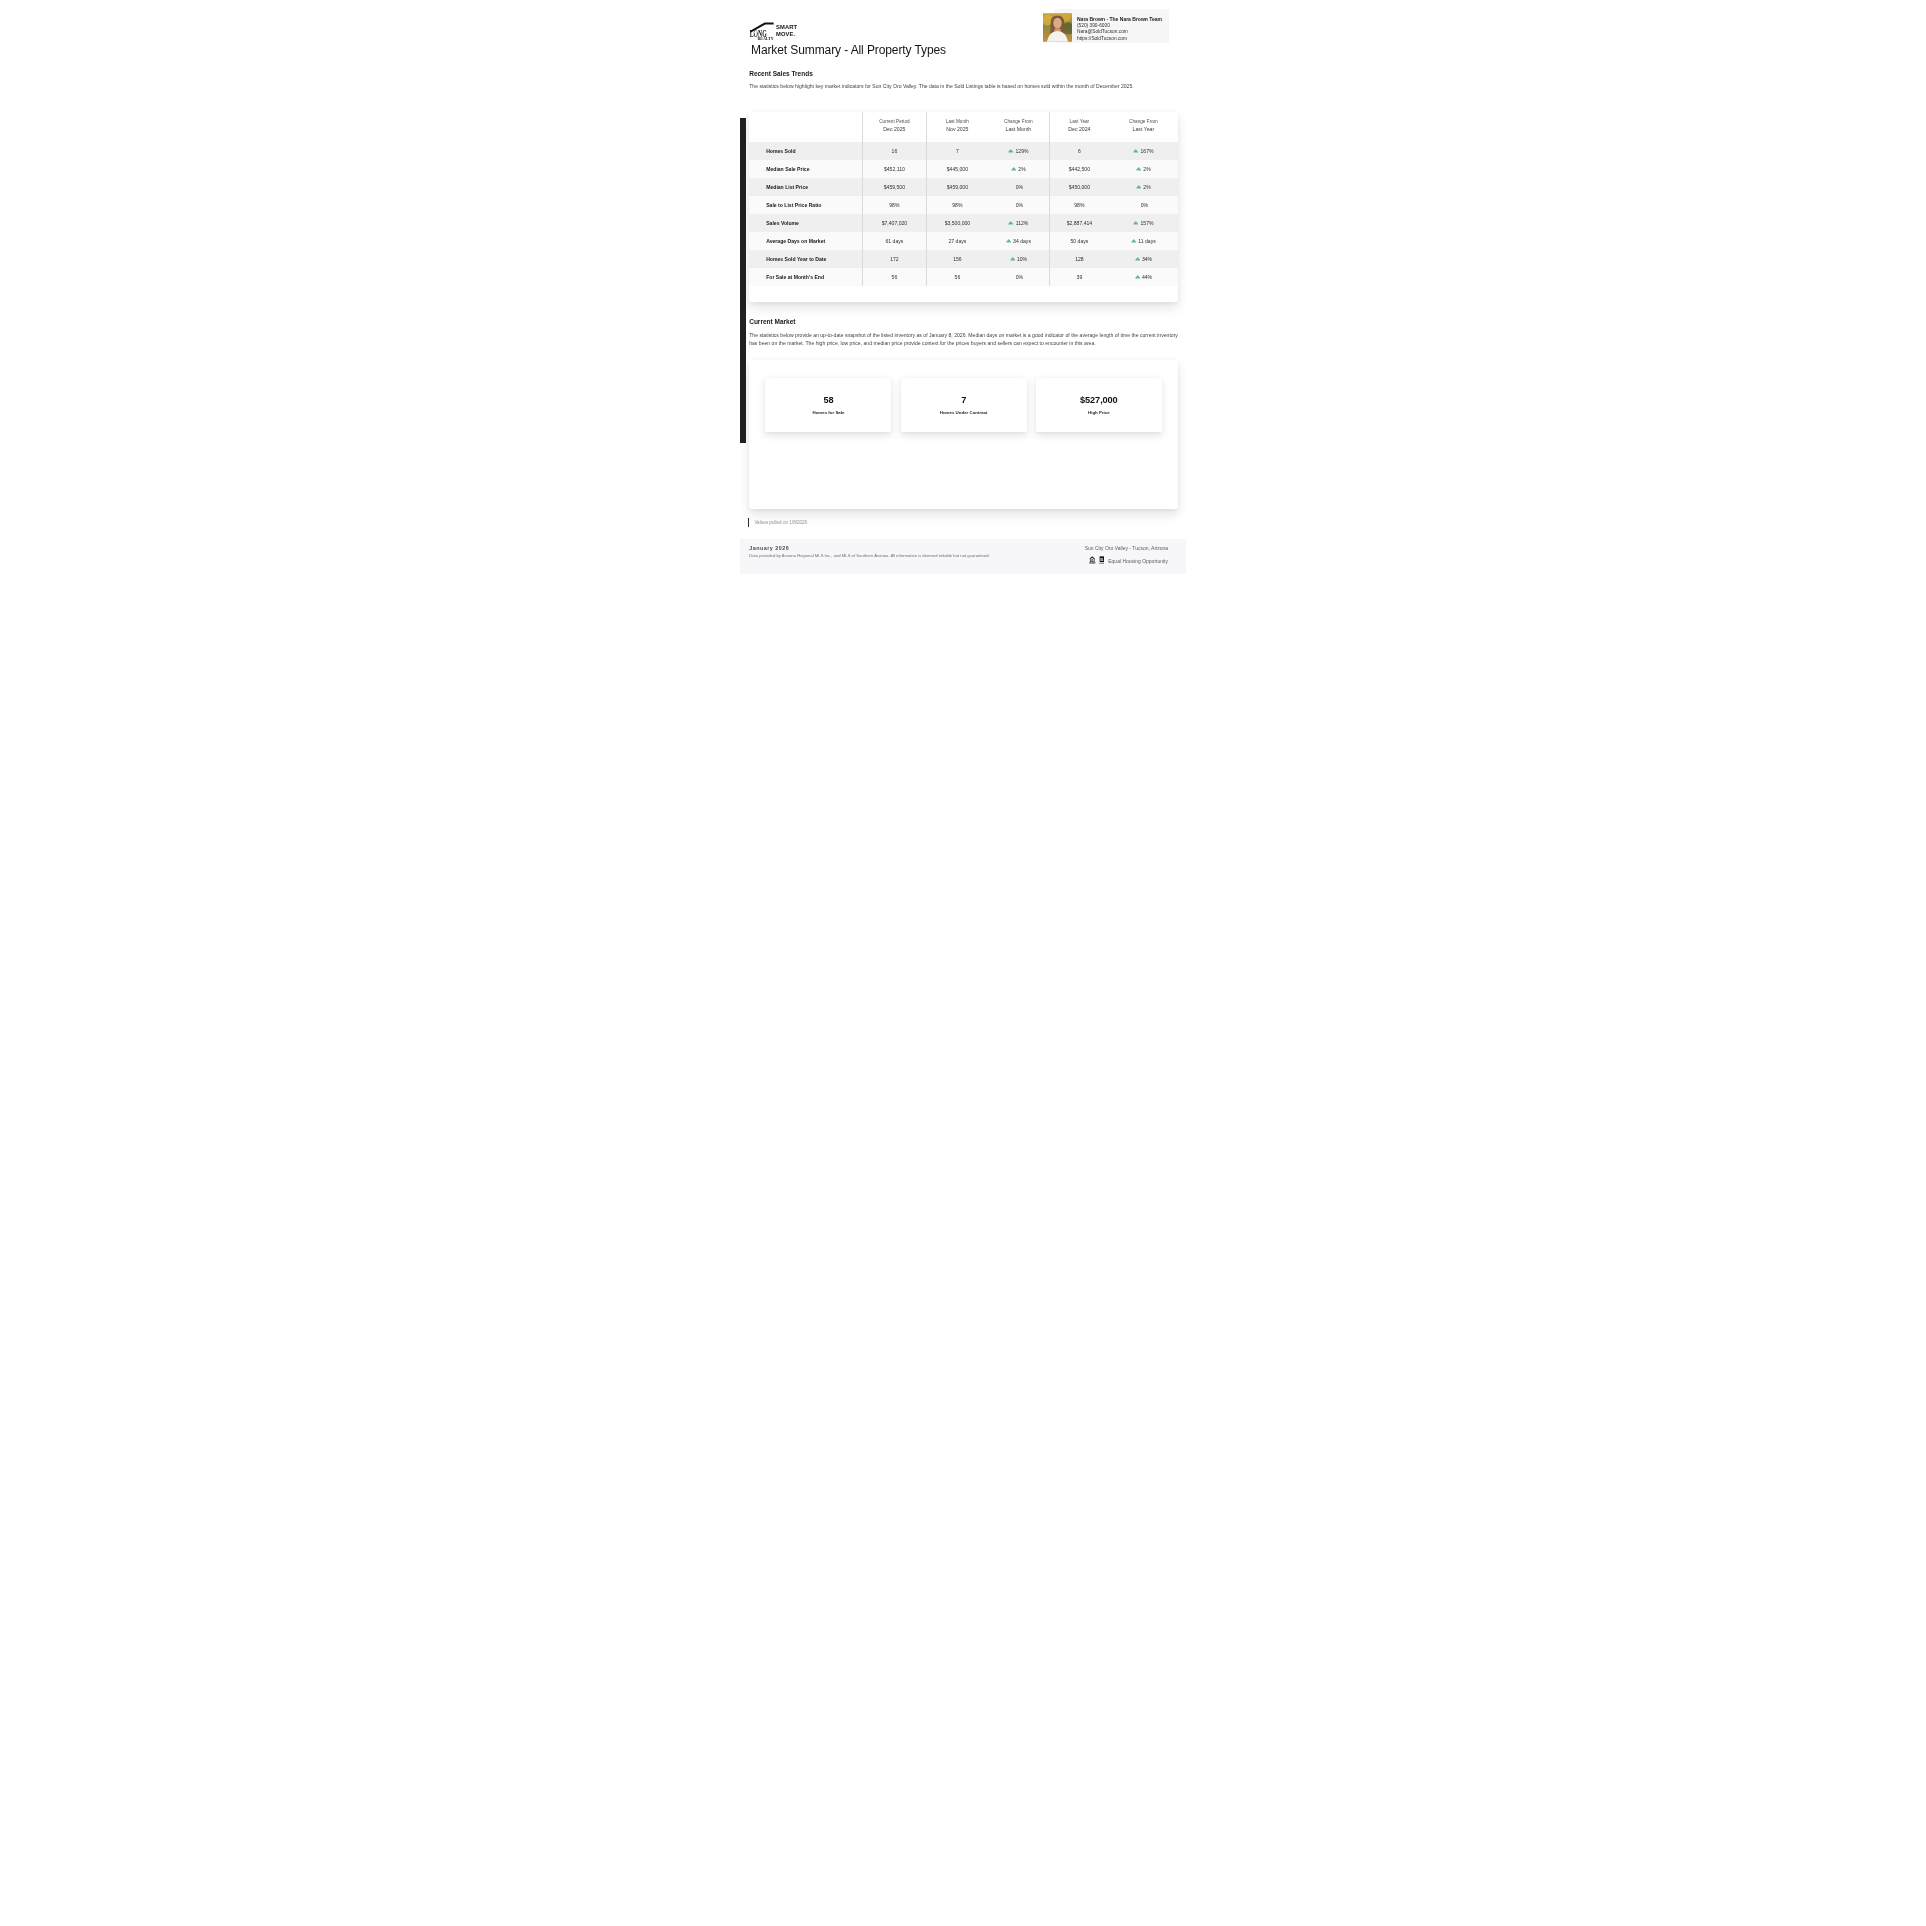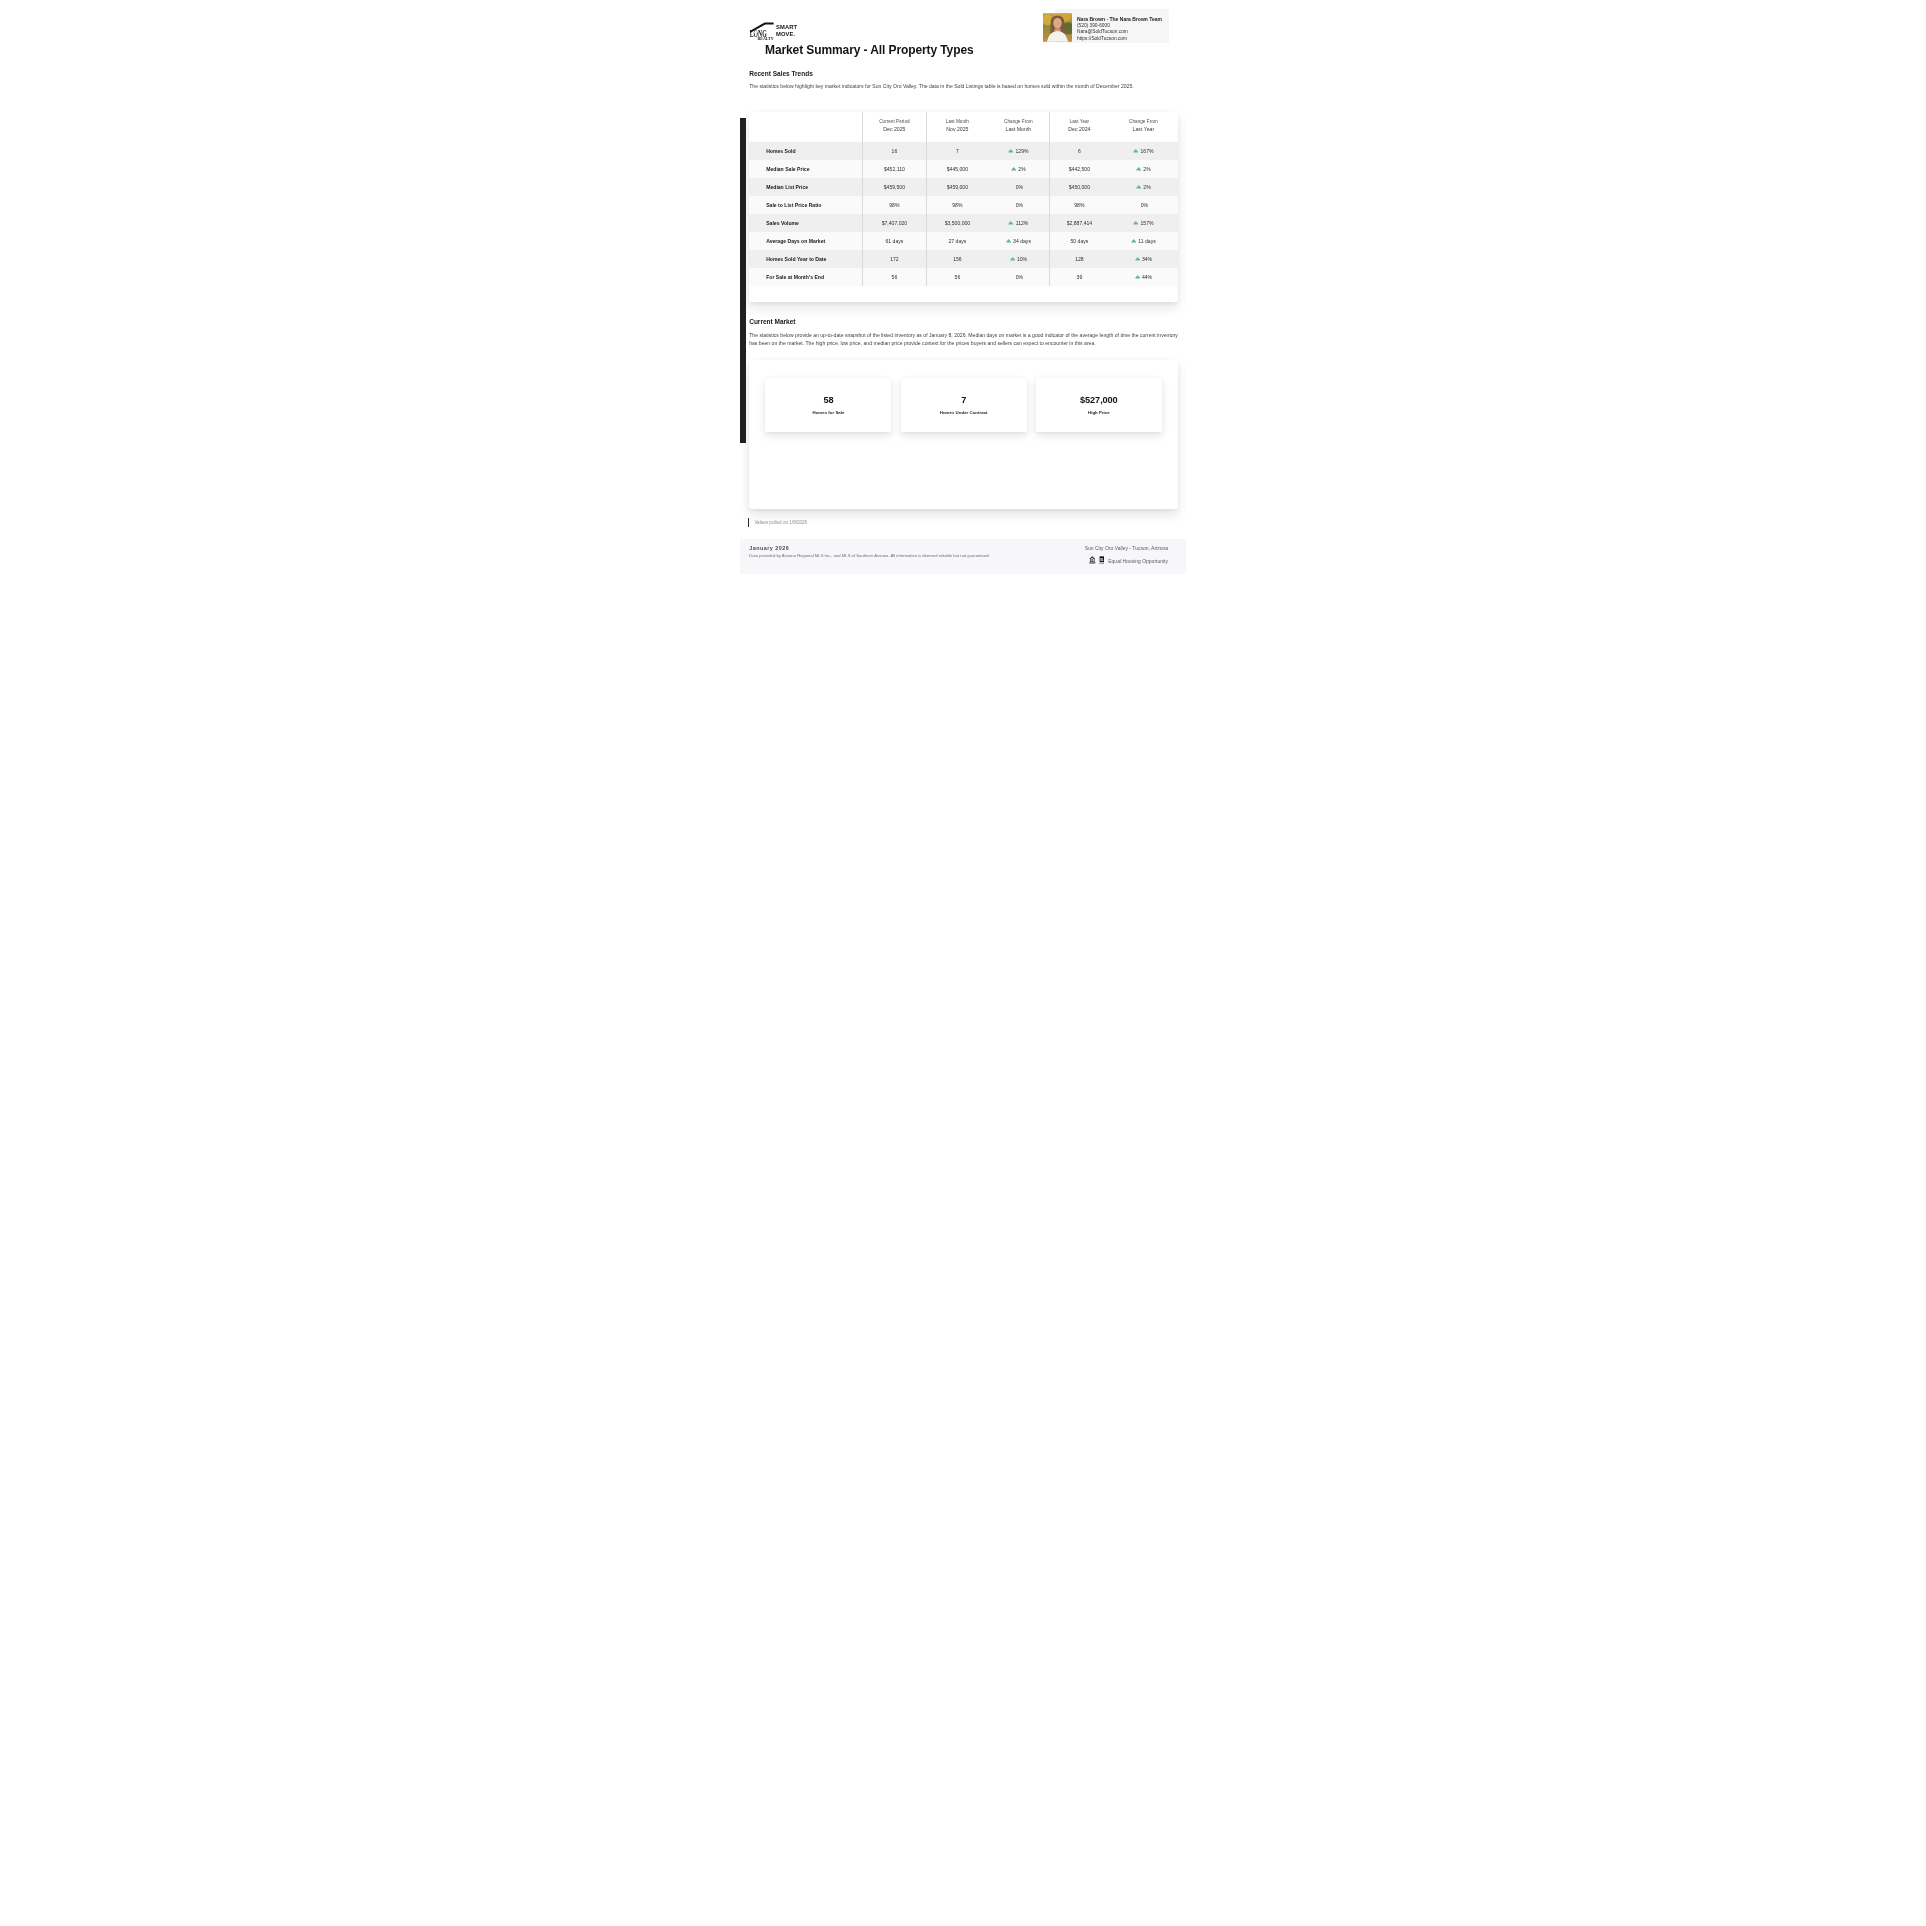--- a/index.html
+++ b/index.html
@@ -9,21 +9,21 @@
   
   .logo-wrap{position:absolute;left:9.2px;top:19px;width:25.4px;height:21px;}
   .tagline{position:absolute;left:36px;top:24px;font-size:5.8px;font-weight:800;line-height:7.3px;color:#151213;letter-spacing:0.1px;}
   .agent-card{position:absolute;left:315px;top:8.5px;width:114px;height:34px;background:#f6f6f6;}
   .agent-photo{position:absolute;left:303px;top:12.7px;width:29px;height:29px;display:block;}
   .agent-text{position:absolute;left:337px;top:16px;}
   .agent-name{font-size:5px;font-weight:700;color:#1c1c1c;line-height:6.5px;}
   .agent-line{font-size:4.8px;color:#2e2e2e;line-height:6.5px;}
 
   
-  .page-title{position:absolute;left:25px;top:43px;font-size:12px;font-weight:700;color:#141414;letter-spacing:-0.1px;}
+  .page-title{position:absolute;left:11px;top:43px;font-size:12px;font-weight:400;color:#141414;letter-spacing:-0.1px;}
   .sec-heading{position:absolute;left:9.2px;font-size:6.5px;font-weight:700;color:#1a1a1a;}
   .h-recent{top:70px;}
   .h-current{top:318px;}
   .para{position:absolute;left:9.2px;width:430px;font-size:5.1px;line-height:8px;color:#3f3f3f;}
   .p-recent{top:82px;}
   .p-current{top:331px;}
 
   
   .edge-bar{position:absolute;left:0;top:118px;width:5.8px;height:325px;background:#232021;}
 

